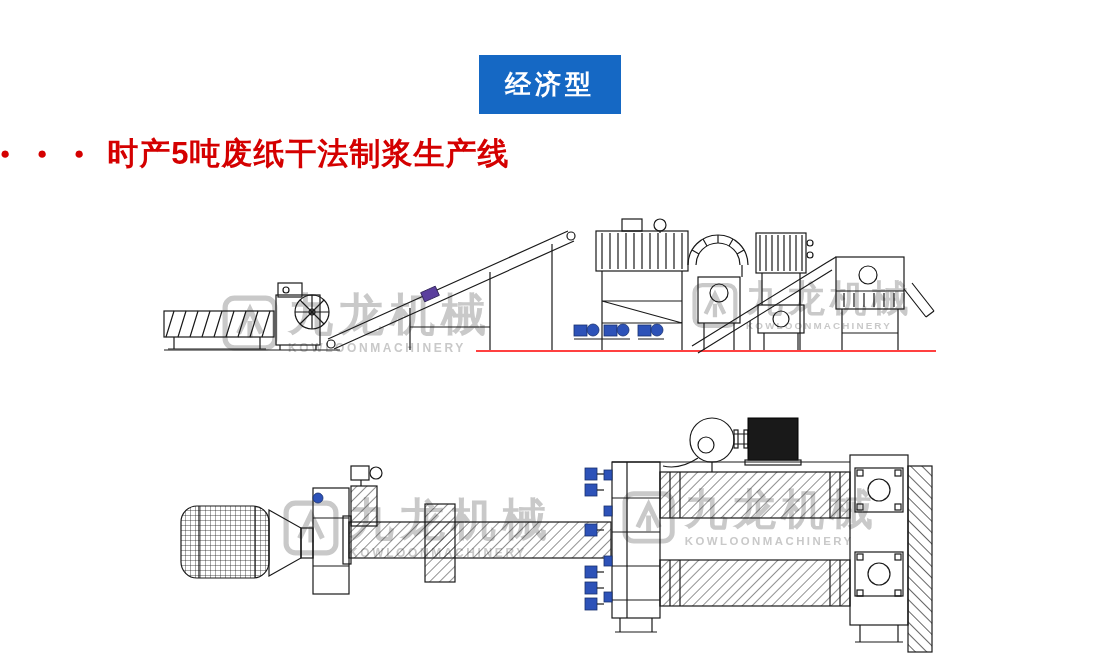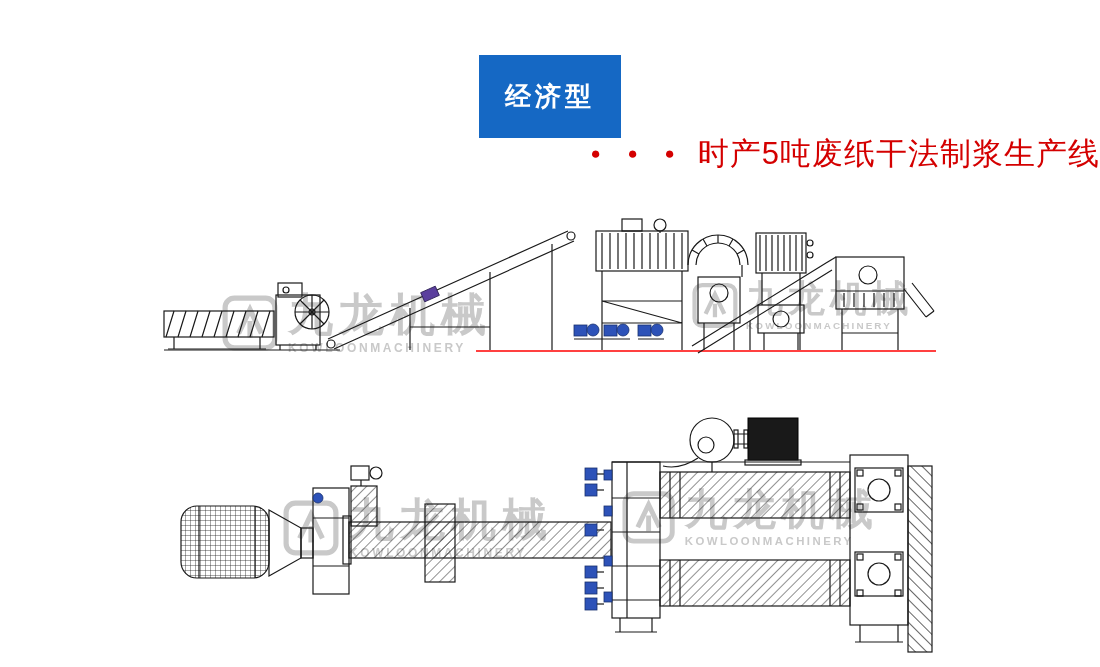--- a/index.html
+++ b/index.html
@@ -2,24 +2,24 @@
 <html style="--badge_bg: #1568c4; --badge_fg: #ffffff; --title_red: #d40000; --watermark_gray: #c9c9c9; --line_black: #1a1a1a; --accent_blue: #2d52b8; --baseline_red: #ff0000; --part_purple: #5b3f9e;"><head>
 <meta charset="utf-8">
 <style>
   *{margin:0;padding:0;box-sizing:border-box}
   html,body{background:#fff}
   body{font-family:"Liberation Sans","DejaVu Sans",sans-serif}
   .page{position:relative;width:1100px;height:667px;background:#fff;overflow:hidden}
 
   .badge{position:absolute;left:50%;top:55px;transform:translateX(-50%);
     background:var(--badge_bg,#1568c4);color:var(--badge_fg,#fff);
-    font-size:26px;font-weight:bold;letter-spacing:4px;padding:24px 26px;white-space:nowrap}
-
-  .title-row{position:absolute;top:133px;left:0;width:100%;text-align:right;
-    color:var(--title_red,#d40000);font-weight:normal;white-space:nowrap}
+    font-size:26px;font-weight:bold;letter-spacing:4px;padding:12px 26px;white-space:nowrap}
+
+  .title-row{position:absolute;top:133px;left:0;width:100%;text-align:left;
+    color:var(--title_red,#d40000);font-weight:bold;white-space:nowrap}
   .title-bullets{font-size:17px;letter-spacing:11px;vertical-align:5px;margin-right:12px}
   .title-text{font-size:31px;letter-spacing:1px}
 
   .diagram{position:absolute;z-index:2}
 
   .watermark{position:absolute;z-index:1;display:flex;align-items:center;gap:10px;
     color:var(--watermark_gray,#c9c9c9)}
   .wm-logo svg{display:block}
   .wm-text{display:flex;flex-direction:column;line-height:1}
   .wm-name{font-size:45px;font-weight:bold;letter-spacing:6px}

